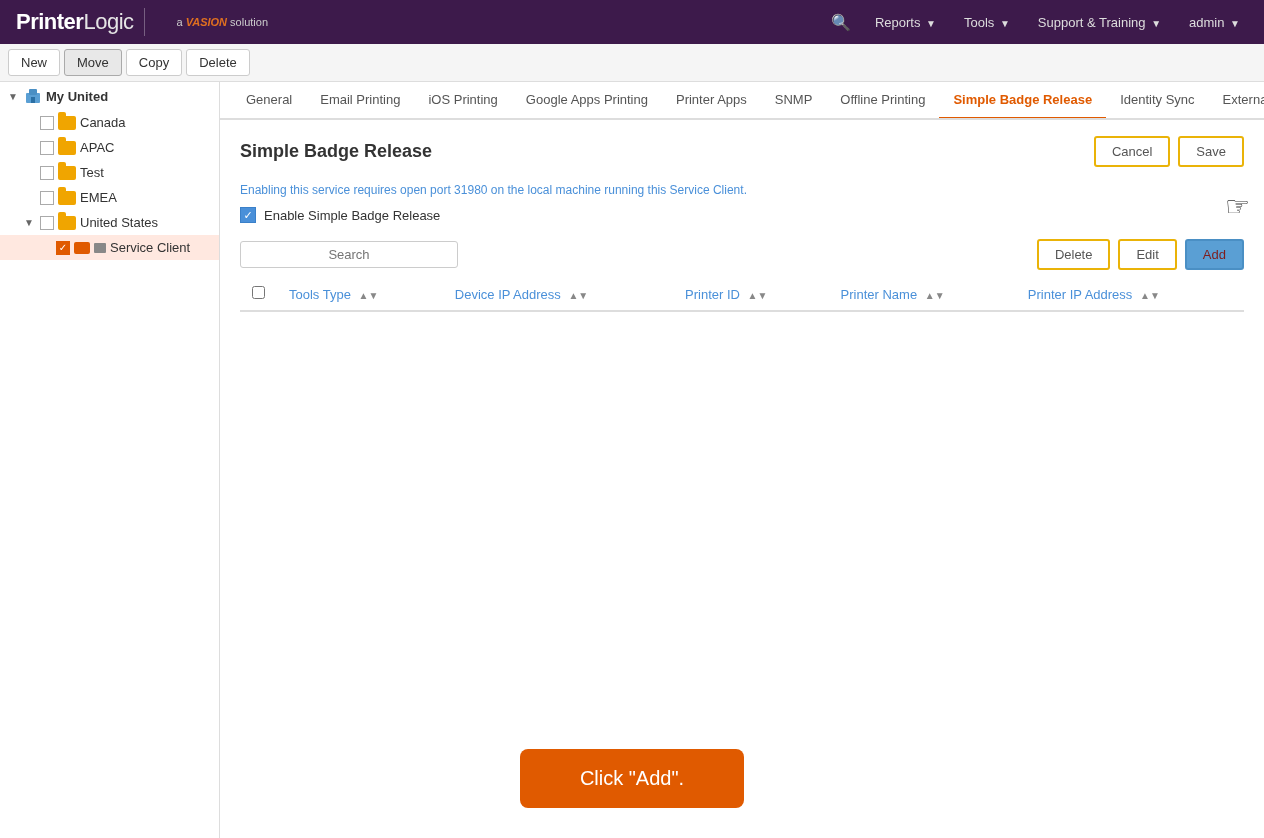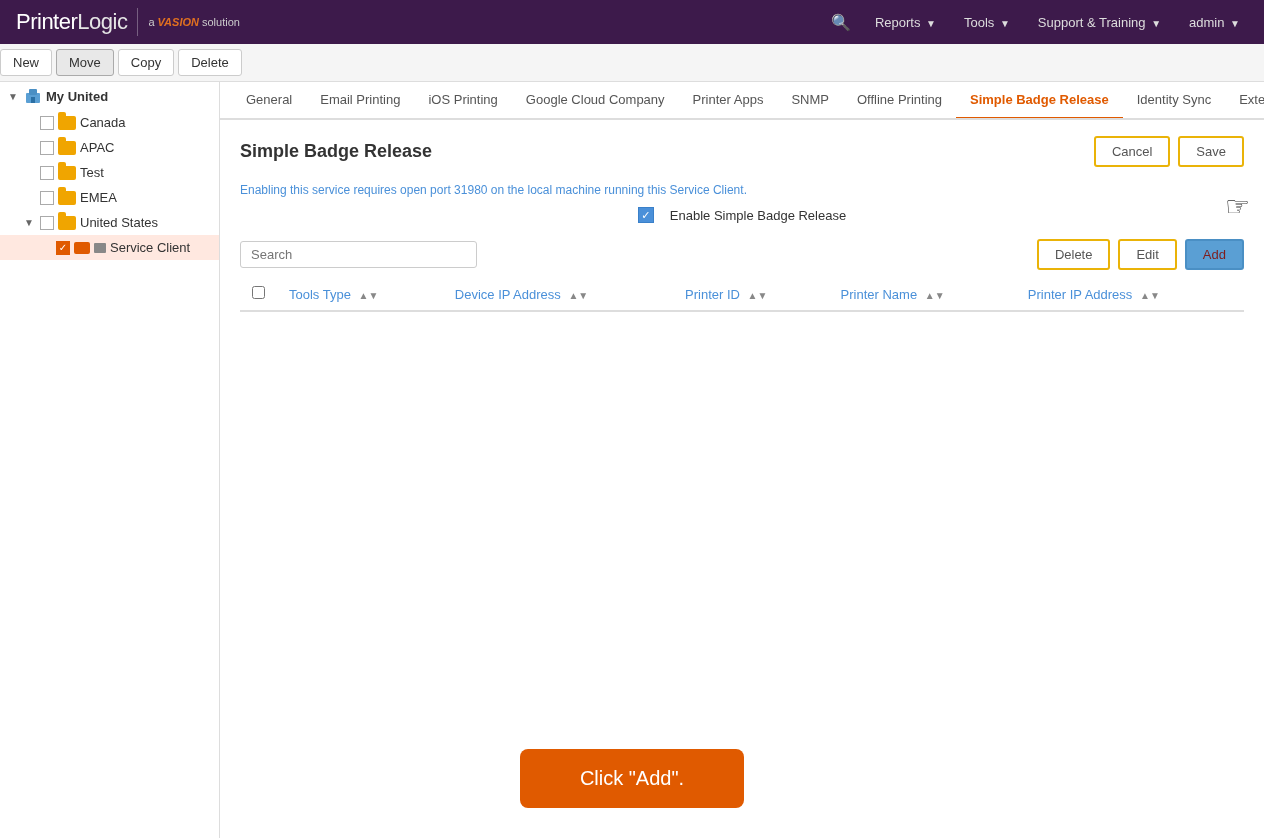--- a/index.html
+++ b/index.html
@@ -34,20 +34,21 @@
       font-weight: bold;
     }
     .logo-divider {
       width: 1px;
       height: 28px;
       background: rgba(255,255,255,0.3);
     }
     .vasion-text {
       color: #ccc;
       font-size: 11px;
+      margin-left: 22px;
     }
     .vasion-text span.vasion {
       color: #e07020;
       font-style: italic;
       font-weight: bold;
     }
     .nav-spacer { flex: 1; }
     .nav-search {
       color: white;
       cursor: pointer;
@@ -63,21 +64,21 @@
     }
     .nav-menu-item .arrow { font-size: 10px; margin-left: 2px; }
 
     
     .toolbar {
       background: #f5f5f5;
       border-bottom: 1px solid #ddd;
       display: flex;
       align-items: center;
       height: 38px;
-      padding: 0 0;
+      padding: 0 8px;
       gap: 4px;
     }
     .toolbar-btn {
       padding: 5px 12px;
       font-size: 13px;
       cursor: pointer;
       border: 1px solid #ccc;
       background: #fff;
       border-radius: 3px;
       color: #333;
@@ -214,23 +215,22 @@
     }
 
     .info-message {
       color: #4a90d9;
       font-size: 12px;
       margin-bottom: 10px;
     }
     .checkbox-label {
       display: flex;
       align-items: center;
-      gap: 16px;
+      gap: 8px;
       margin-bottom: 16px;
-      justify-content: center;
     }
     .checkbox-blue {
       width: 16px;
       height: 16px;
       background: #4a90d9;
       border: 1px solid #3a80c9;
       display: flex;
       align-items: center;
       justify-content: center;
       flex-shrink: 0;
@@ -246,21 +246,22 @@
       display: flex;
       align-items: center;
       gap: 8px;
       margin-bottom: 8px;
     }
     .search-input {
       border: 1px solid #ccc;
       padding: 5px 10px;
       font-size: 13px;
       border-radius: 3px;
-      width: 237px;
+      width: 218px;
+      text-align: center;
     }
     .spacer { flex: 1; }
 
     .data-table {
       width: 100%;
       border-collapse: collapse;
       font-size: 13px;
     }
     .data-table th {
       text-align: left;
@@ -310,21 +311,21 @@
       top: 190px;
       right: 20px;
     }
   </style>
 </head>
 <body>
 
 <nav class="top-nav">
   <div class="logo-area">
     <div class="logo-text">
-      <span class="printer" style="font-weight:normal;text-align:right;">Printer</span><span class="logic" style="font-weight:normal;">Logic</span>
+      <span class="printer" style="font-weight:bold;text-align:right;">Printer</span><span class="logic" style="font-weight:normal;">Logic</span>
     </div>
     <div class="logo-divider"></div>
     <div class="vasion-text">a <span class="vasion">VASION</span> solution</div>
   </div>
   <div class="nav-spacer"></div>
   <div class="nav-search">🔍</div>
   <div class="nav-menu-item">
     <span>Reports</span>
     <span class="arrow">▼</span>
   </div>
@@ -408,21 +409,21 @@
       <span>Service Client</span>
     </div>
   </div>
 
   <div class="content-area">
 
     <div class="tabs">
       <div class="tab">General</div>
       <div class="tab">Email Printing</div>
       <div class="tab">iOS Printing</div>
-      <div class="tab">Google Cloud Company</div>
+      <div class="tab">Google Apps Printing</div>
       <div class="tab">Printer Apps</div>
       <div class="tab">SNMP</div>
       <div class="tab">Offline Printing</div>
       <div class="tab active">Simple Badge Release</div>
       <div class="tab">Identity Sync</div>
       <div class="tab">External Gateway</div>
 
     </div>
 
     <div class="content-body">

